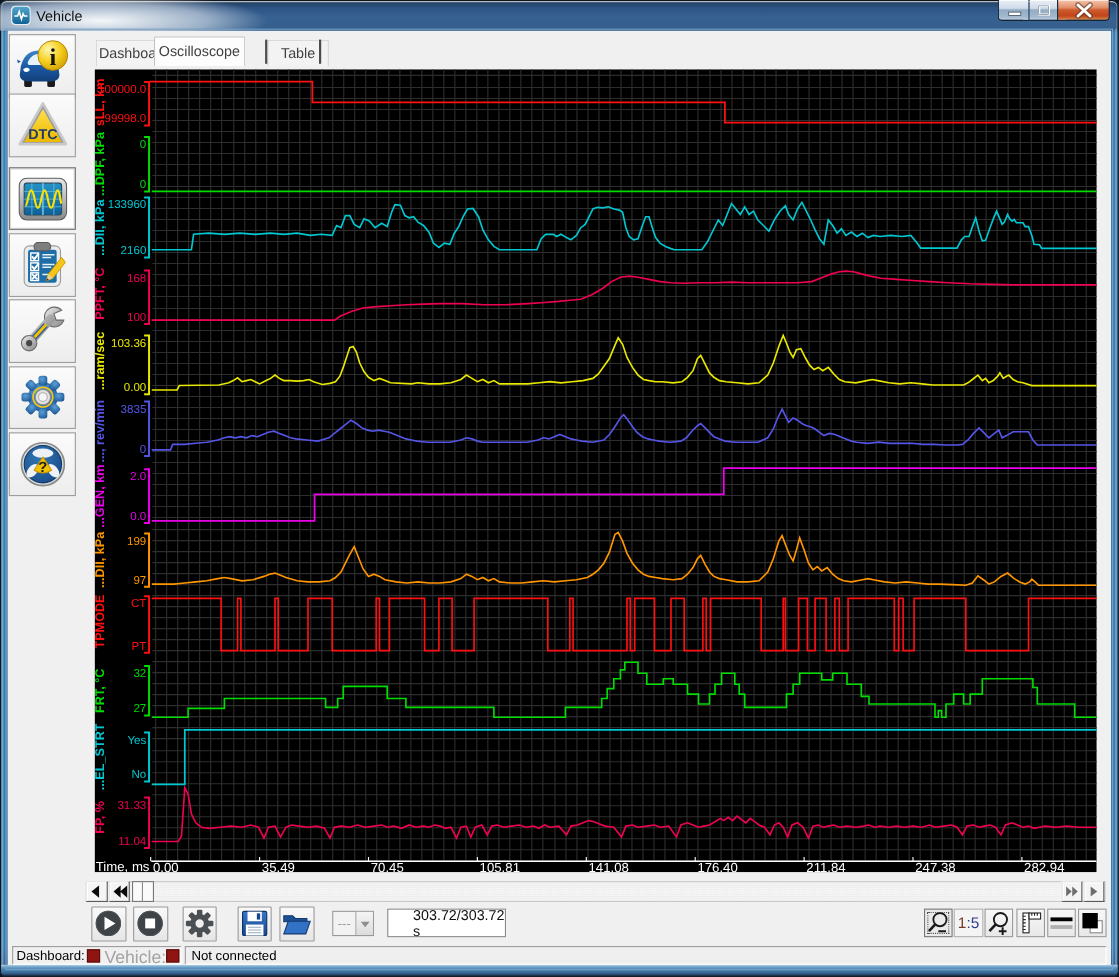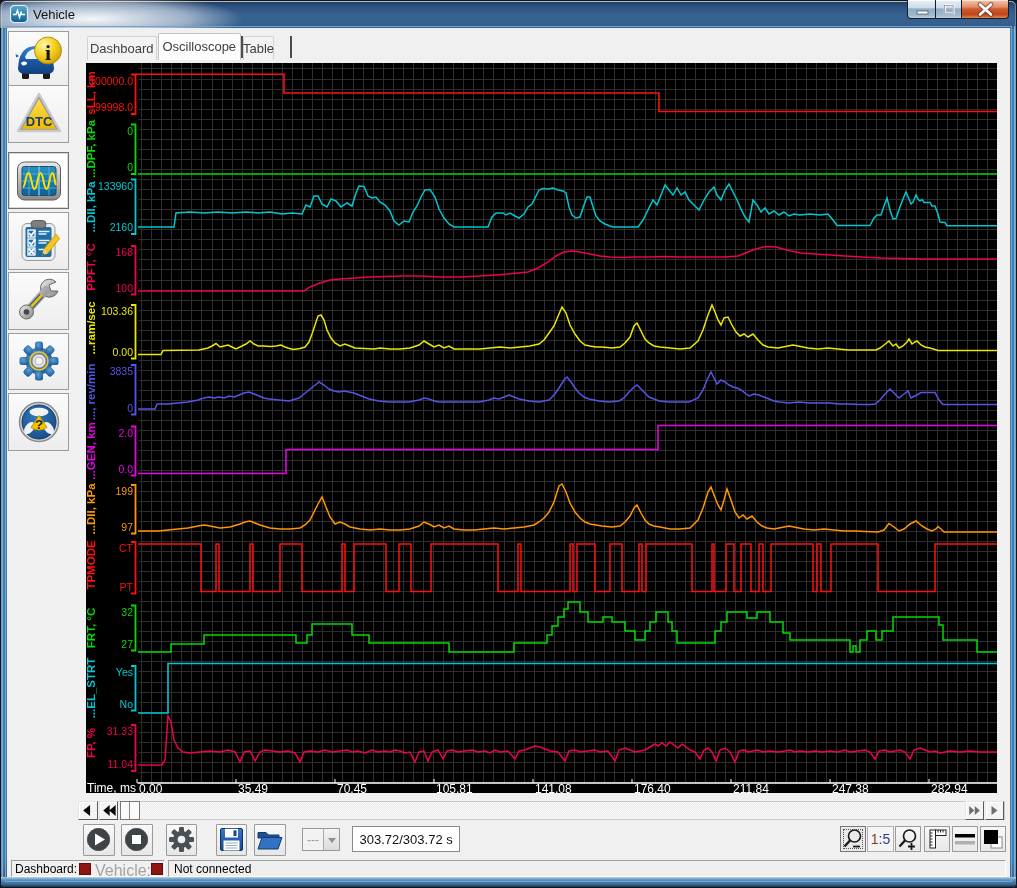--- a/index.html
+++ b/index.html
@@ -203,22 +203,22 @@
 <circle cx="24" cy="24" r="17" fill="url(#wh1)" stroke="#0f3a66" stroke-width="1"></circle>
 <ellipse cx="24" cy="14" rx="9.5" ry="4.2" fill="#eef2f6"></ellipse>
 <ellipse cx="14.5" cy="30" rx="4.2" ry="7" fill="#eef2f6" transform="rotate(38 14.5 30)"></ellipse>
 <ellipse cx="33.5" cy="30" rx="4.2" ry="7" fill="#eef2f6" transform="rotate(-38 33.5 30)"></ellipse>
 <path d="M24 17.5 L32 29.5 Q24 34.5 16 29.5 Z" fill="#f2c200" stroke="#c89600" stroke-width="1" stroke-linejoin="round"></path>
 <text x="24" y="31" font-size="13.5" font-weight="bold" text-anchor="middle" fill="#222">?</text>
 </svg>
     </div>
 
 <div class="tab" style="left:86.5px;top:36px;height:24px;width:70.5px">Dashboard</div>
-<div class="tab on" style="left:158px;top:32.5px;height:27.5px;width:82.5px">Oscilloscope</div>
-<div class="tab" style="left:243px;top:36px;height:24px;width:31px">Table</div>
+<div class="tab on" style="left:140px;top:32.5px;height:27.5px;width:82.5px">Oscilloscope</div>
+<div class="tab" style="left:243px;top:36px;height:24px;width:56px">Table</div>
 <div class="tsep" style="left:240.5px"></div>
 <div class="tsep" style="left:290px"></div>
 
 <svg style="position:absolute;left:86px;top:63px" width="911" height="730" font-family="'Liberation Sans',sans-serif">
 <rect width="911" height="730" fill="#000"></rect>
 <path d="M911.5 0V720M901.5 0V720M891.5 0V720M881.5 0V720M871.5 0V720M861.5 0V720M851.5 0V720M841.5 0V720M830.5 0V720M820.5 0V720M810.5 0V720M800.5 0V720M790.5 0V720M780.5 0V720M770.5 0V720M760.5 0V720M750.5 0V720M740.5 0V720M730.5 0V720M720.5 0V720M710.5 0V720M700.5 0V720M689.5 0V720M679.5 0V720M669.5 0V720M659.5 0V720M649.5 0V720M639.5 0V720M629.5 0V720M619.5 0V720M609.5 0V720M599.5 0V720M589.5 0V720M579.5 0V720M569.5 0V720M559.5 0V720M548.5 0V720M538.5 0V720M528.5 0V720M518.5 0V720M508.5 0V720M498.5 0V720M488.5 0V720M478.5 0V720M468.5 0V720M458.5 0V720M448.5 0V720M438.5 0V720M428.5 0V720M418.5 0V720M407.5 0V720M397.5 0V720M387.5 0V720M377.5 0V720M367.5 0V720M357.5 0V720M347.5 0V720M337.5 0V720M327.5 0V720M317.5 0V720M307.5 0V720M297.5 0V720M287.5 0V720M277.5 0V720M267.5 0V720M256.5 0V720M246.5 0V720M236.5 0V720M226.5 0V720M216.5 0V720M206.5 0V720M196.5 0V720M186.5 0V720M176.5 0V720M166.5 0V720M156.5 0V720M146.5 0V720M136.5 0V720M126.5 0V720M115.5 0V720M105.5 0V720M95.5 0V720M85.5 0V720M75.5 0V720M65.5 0V720M55.5 0V720M52.5 719.5H911M52.5 709.5H911M52.5 699.5H911M52.5 689.5H911M52.5 679.5H911M52.5 669.5H911M52.5 659.5H911M52.5 649.5H911M52.5 639.5H911M52.5 629.5H911M52.5 619.5H911M52.5 608.5H911M52.5 598.5H911M52.5 588.5H911M52.5 578.5H911M52.5 568.5H911M52.5 558.5H911M52.5 548.5H911M52.5 538.5H911M52.5 528.5H911M52.5 518.5H911M52.5 508.5H911M52.5 498.5H911M52.5 488.5H911M52.5 478.5H911M52.5 468.5H911M52.5 458.5H911M52.5 448.5H911M52.5 438.5H911M52.5 428.5H911M52.5 418.5H911M52.5 407.5H911M52.5 397.5H911M52.5 387.5H911M52.5 377.5H911M52.5 367.5H911M52.5 357.5H911M52.5 347.5H911M52.5 337.5H911M52.5 327.5H911M52.5 317.5H911M52.5 307.5H911M52.5 297.5H911M52.5 287.5H911M52.5 277.5H911M52.5 267.5H911M52.5 257.5H911M52.5 247.5H911M52.5 237.5H911M52.5 227.5H911M52.5 217.5H911M52.5 206.5H911M52.5 196.5H911M52.5 186.5H911M52.5 176.5H911M52.5 166.5H911M52.5 156.5H911M52.5 146.5H911M52.5 136.5H911M52.5 126.5H911M52.5 116.5H911M52.5 106.5H911M52.5 96.5H911M52.5 86.5H911M52.5 76.5H911M52.5 66.5H911M52.5 56.5H911M52.5 46.5H911M52.5 36.5H911M52.5 26.5H911M52.5 16.5H911M52.5 5.5H911" stroke="#2e2e2e" stroke-width="1" fill="none"></path>
 <path d="M45 11.5H49.5V51.0H45" stroke="#ff1010" stroke-width="1.8" fill="none"></path>
 <text x="47" y="21.5" text-anchor="end" font-size="10.5" fill="#ff1010">100000.0</text>
 <text x="47" y="48.0" text-anchor="end" font-size="10.5" fill="#ff1010">99998.0</text>
 <text transform="translate(9 30) rotate(-90)" text-anchor="middle" font-size="11.5" font-weight="bold" fill="#ff1010">sLL, km</text>
@@ -381,21 +381,21 @@
     </div>
 <div class="abs" style="left:302px;top:828px;width:38px;height:23px;border:1px solid #999;background:#f2f2f2">
   <span style="position:absolute;left:4px;top:4px;color:#9a9a9a;font-size:12px">---</span>
   <span style="position:absolute;right:0;top:0;width:16px;height:21px;background:linear-gradient(180deg,#f4f4f4,#dcdcdc);border-left:1px solid #aaa;display:flex;align-items:center;justify-content:center">
   <svg width="10" height="8">
           <path d="M1 2 h8 l-4 5 z" fill="#8f8f8f"></path>
         </svg>
       </span>
 </div>
 <div class="abs" style="left:351.5px;top:826px;width:108px;height:26px;border:1px solid #8a8a8a;background:#fff;font-size:13px;color:#111;display:flex;align-items:center">
-      <span style="margin-left:7px">303.72/303.72 s</span>
+      <span style="margin-left:23px">303.72/303.72 s</span>
     </div>
 <div class="rbtn" style="left:840px;top:826px;background:#eaeaea;border-color:#777">
       <span style="position:absolute;inset:2px;border:1px dotted #555"></span>
       <svg width="24" height="24" viewBox="0 0 24 24">
         <circle cx="13.5" cy="9" r="6" fill="none" stroke="#1a1a1a" stroke-width="1.7"></circle>
         <path d="M9.2 13.3 L3.5 19.5" stroke="#1a1a1a" stroke-width="2.4"></path>
         <path d="M12 19.5 h7" stroke="#1a1a1a" stroke-width="1.8"></path>
       </svg>
     </div>
 <div class="abs" style="left:867px;top:826px;width:27px;height:26px;border:1px solid #b0b0b0;background:#f4f4f4;display:flex;align-items:center;justify-content:center;font-size:14px">

